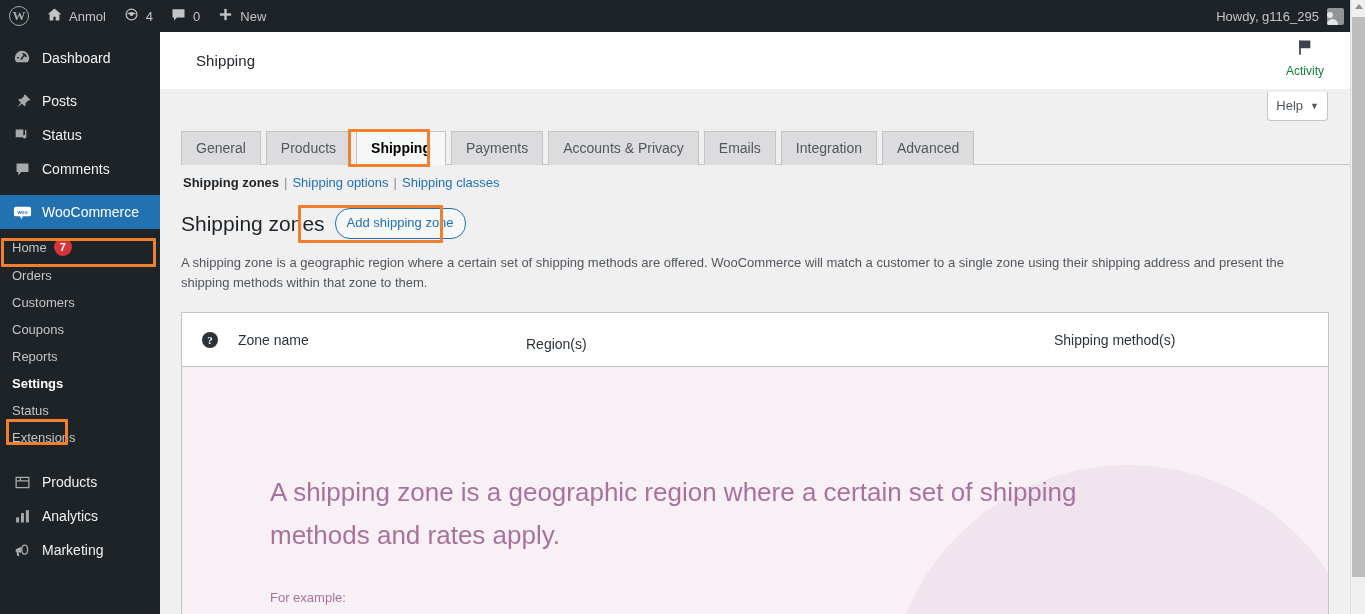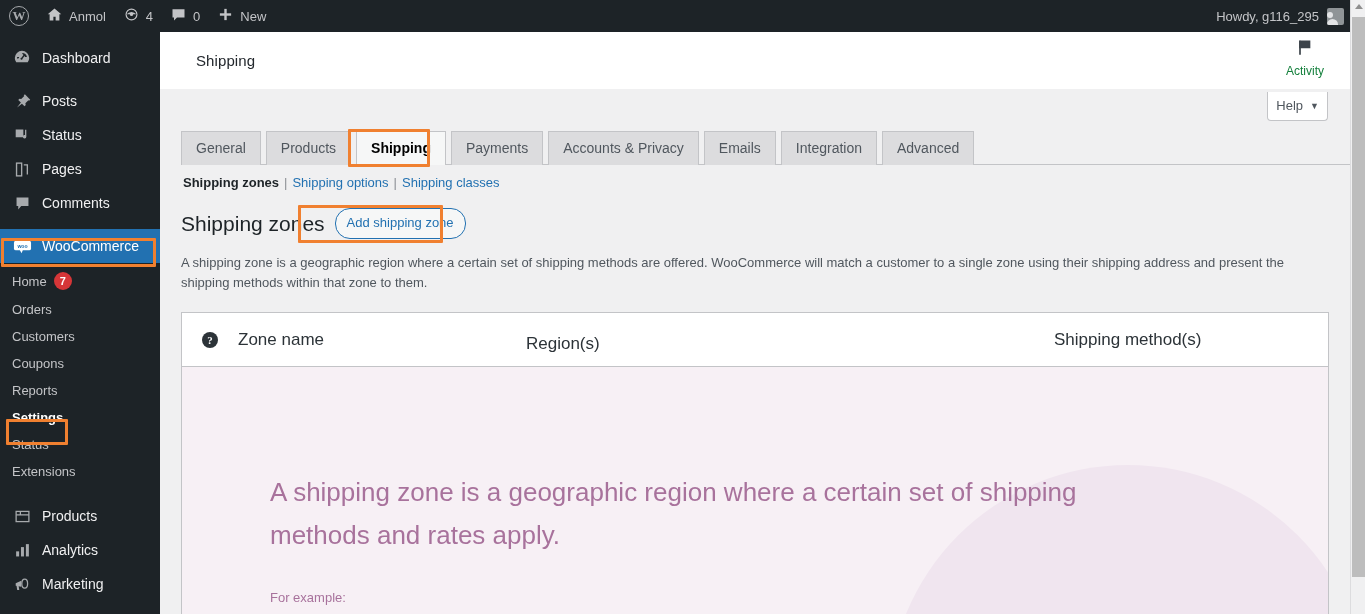--- a/index.html
+++ b/index.html
@@ -165,21 +165,21 @@
   
   .zone-table {
     margin-top: 19px; width: 1148px;
     border: 1px solid #c3c4c7; border-radius: 0;
     background: #fff; overflow: hidden;
   }
   .zt-head {
     display: flex; align-items: center; height: 54px;
     background: #fff; padding: 0 0 0 0; border-bottom: 1px solid #c3c4c7;
   }
-  .zt-head .th { font-size: 17px; color: #2c3338; }
+  .zt-head .th { font-size: 14px; color: #2c3338; }
   .th-help { width: 56px; display: flex; justify-content: center; }
   .th-zone { width: 288px; }
   .th-region { width: 528px; margin-top: 8px; }
   .th-method { flex: 1; }
   .qmark {
     width: 16px; height: 16px; border-radius: 50%; background: #2c3338;
     color: #fff; font-size: 11px; font-weight: bold;
     display: flex; align-items: center; justify-content: center;
     font-family: "Liberation Serif", serif; cursor: help;
   }
@@ -296,29 +296,20 @@
     <span class="mi">
       <svg width="17" height="17" viewBox="0 0 20 20" fill="#a7aaad">
         <path d="M2 3h9v9H2zM4.2 9.7l1.8-2.3 1.3 1.6 1.1-1.3 1.4 2z"></path>
         <circle cx="8.6" cy="5.3" r="1.1"></circle>
         <path d="M13 3.2h1.5v8.2a2 2 0 1 1-1.5-1.9z"></path>
       </svg>
     </span>
     <span>Status</span>
   </div>
 
-  <div class="menu-top">
-    <span class="mi">
-      <svg width="17" height="17" viewBox="0 0 20 20" fill="none" stroke="#a7aaad" stroke-width="1.6">
-        <rect x="3" y="2.5" width="6" height="15"></rect>
-        <path d="M11.5 4.5h4.2v11.5"></path>
-      </svg>
-    </span>
-    <span>Pages</span>
-  </div>
 
   <div class="menu-top">
     <span class="mi">
       <svg width="17" height="17" viewBox="0 0 20 20" fill="#a7aaad">
         <path d="M3 3h14v10H8.5l-3.5 4v-4H3Z"></path>
       </svg>
     </span>
     <span>Comments</span>
   </div>
 

